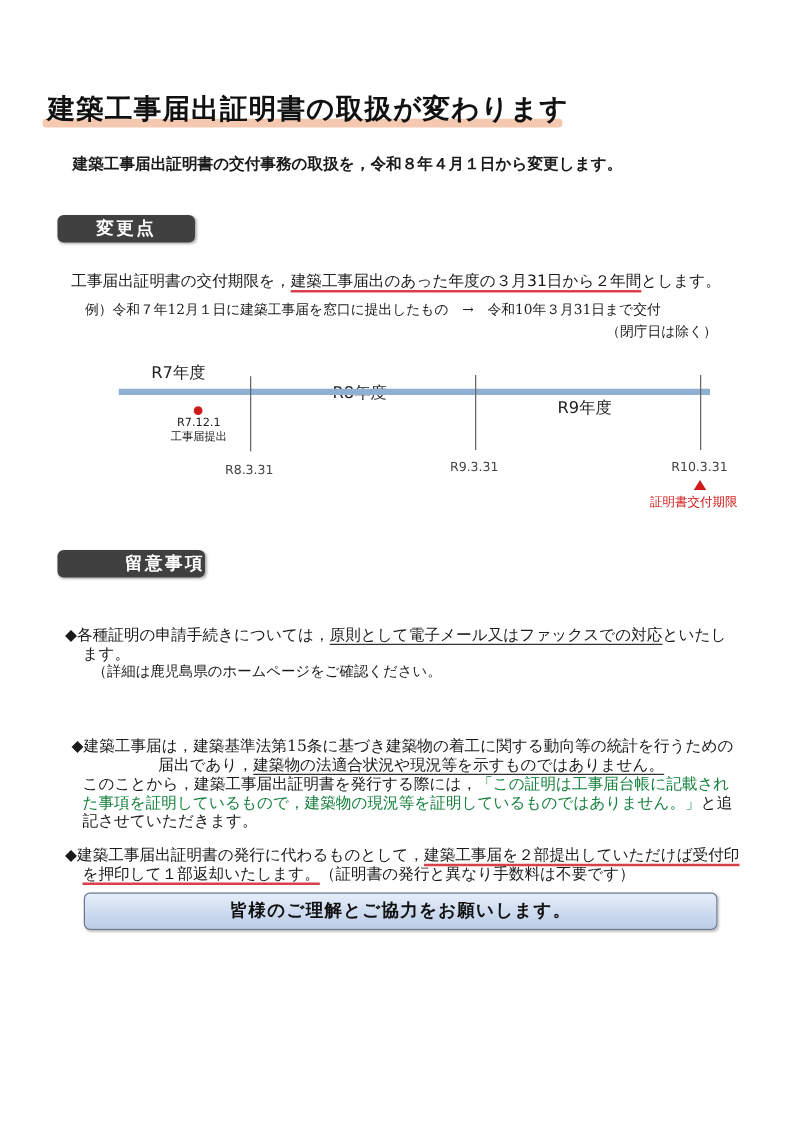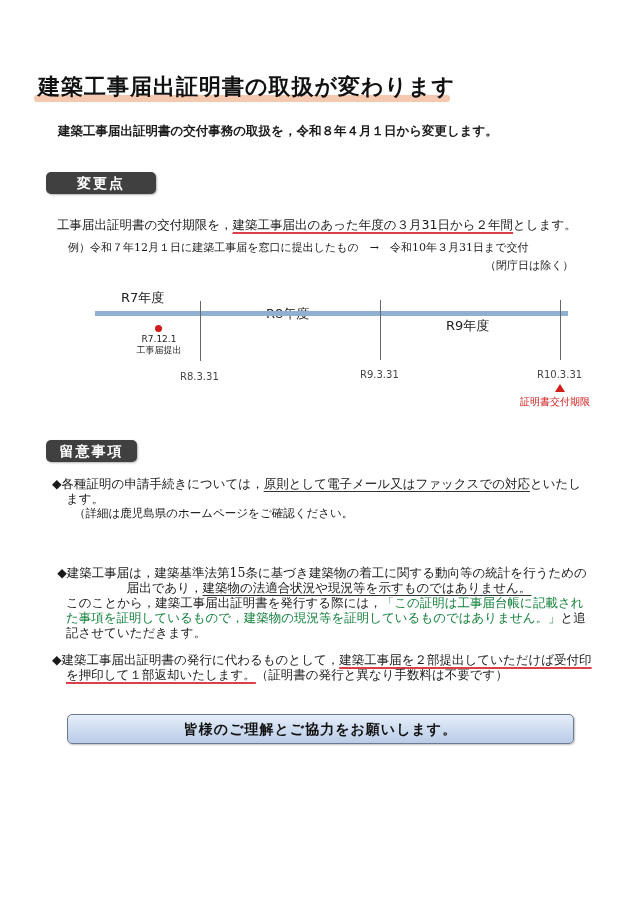--- a/index.html
+++ b/index.html
@@ -15,37 +15,37 @@
   .title-underline {
     left: 34px; top: 95px; width: 416px; height: 7px; background: #f4c9b0; border-radius: 3px; z-index: 1;
   }
   .intro { left: 58px; top: 123px; font-size: 12.5px; font-weight: bold; white-space: nowrap; }
   .section-tag {
     background: #404040; color: #fff; font-weight: bold; font-size: 14px;
     border-radius: 5px; text-align: center; line-height: 22px; letter-spacing: 2px;
     box-shadow: 1px 1px 2px rgba(0,0,0,.3);
   }
   .tag1 { left: 46px; top: 172px; width: 110px; height: 22px; }
-  .tag2 { left: 46px; top: 440px; width: 91px; height: 22px; }
+  .tag2 { left: 46px; top: 440px; width: 118px; height: 22px; text-align: right; }
   .line1 { left: 57px; top: 217px; font-size: 12.5px; white-space: nowrap; }
   .ul-red { text-decoration: underline; text-decoration-color: #d9404a; text-underline-offset: 3px; text-decoration-thickness: 1.5px; }
   .ul-black { text-decoration: underline; text-decoration-color: #333; text-underline-offset: 3px; }
   .example { left: 68px; top: 240px; font-size: 11px; white-space: nowrap; font-family: "DejaVu Serif", serif; }
   .example-note { left: 485px; top: 258px; font-size: 11px; white-space: nowrap; font-family: "DejaVu Serif", serif; }
   
   .tl-bar { left: 95px; top: 311px; width: 473px; height: 5px; background: #8fb0d3; }
   .tl-tick { width: 1px; background: #666; }
   .fy { font-size: 13px; color: #222; white-space: nowrap; }
   .date-lbl { font-size: 10px; color: #444; white-space: nowrap; }
   .dot { width: 7px; height: 7px; border-radius: 50%; background: #d11a1a; }
   .submit-lbl { font-size: 9px; color: #222; white-space: nowrap; text-align: center; line-height: 11px; }
   .triangle { width: 0; height: 0; border-left: 5px solid transparent; border-right: 5px solid transparent; border-bottom: 8px solid #d11a1a; }
   .deadline-lbl { font-size: 10px; color: #d11a1a; white-space: nowrap; }
   
-  .note { font-size: 12.5px; line-height: 15px; font-family: "DejaVu Serif", serif; color: #1a1a1a; }
+  .note { font-size: 12.5px; line-height: 15px; font-family: "DejaVu Serif", serif; color: #1a1a1a; margin-top: 24px; }
   .note-sub { font-size: 11.5px; line-height: 14px; font-family: "DejaVu Serif", serif; }
   .red { color: #15803d; }
   .closing {
     left: 67px; top: 714px; width: 505px; height: 28px;
     border: 1px solid #6b7a90; border-radius: 5px;
     background: linear-gradient(#e6eefa, #b9cbe6);
     text-align: center; line-height: 28px; font-size: 14px; font-weight: bold; letter-spacing: 1px; color: #111;
     box-shadow: 1px 1px 2px rgba(0,0,0,.25);
   }
 </style>

